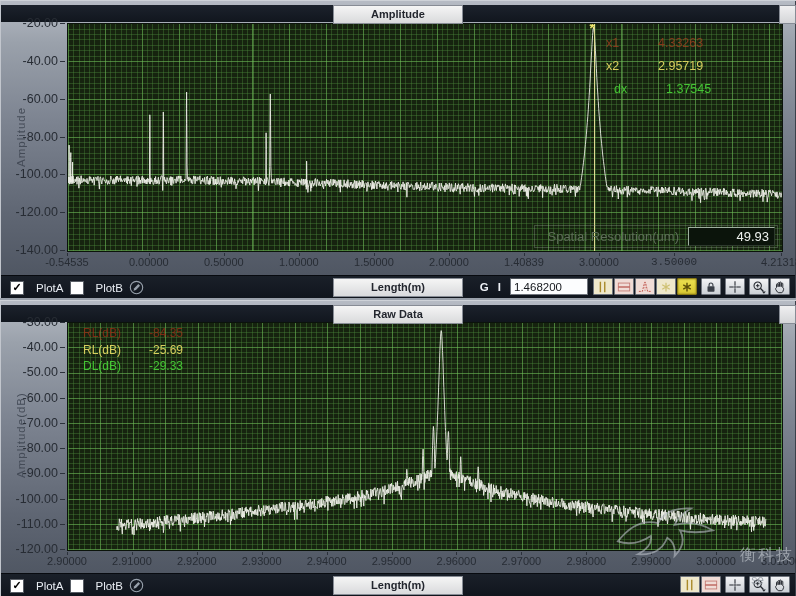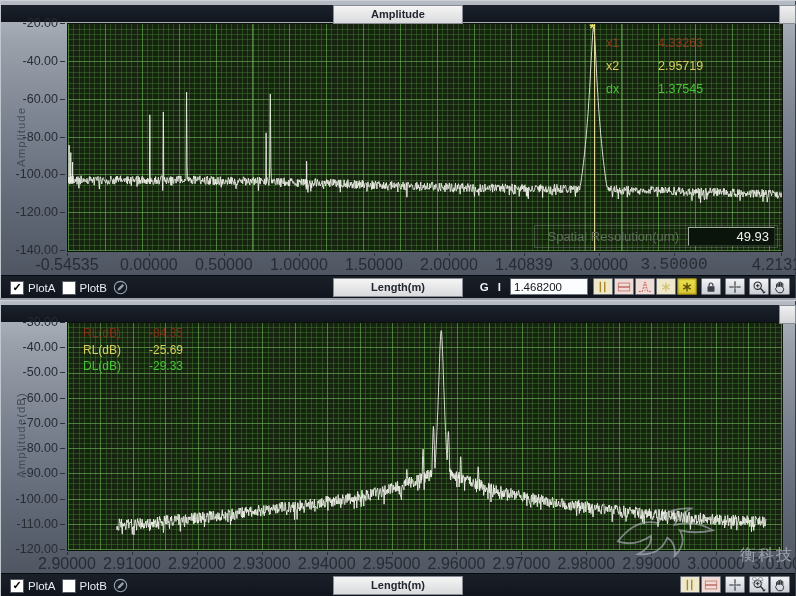--- a/index.html
+++ b/index.html
@@ -42,28 +42,28 @@
   .lg-row .lab{width:66px;}
   .dim{opacity:.72;}
   .spatial{position:absolute;right:4px;bottom:3px;display:flex;align-items:center;gap:9px;
            border:1px solid rgba(150,162,150,.35);padding:1px 2px 1px 12px;z-index:5;}
   .spatial-label{color:#5e6e59;font-size:13px;}
   .spatial-value{display:inline-block;width:80px;height:17px;background:#0b140b;color:#eef2ee;
            font-size:13px;line-height:17px;text-align:right;padding-right:5px;
            border-top:1px solid #9fb0a0;border-left:1px solid #9fb0a0;
            border-right:1px solid #2e3a2e;border-bottom:1px solid #2e3a2e;}
   .xaxis{position:absolute;left:0;right:0;height:17px;z-index:1;}
-  .xtick{position:absolute;top:3px;transform:translateX(-50%);font-size:16px;color:#272c34;white-space:nowrap;}
+  .xtick{position:absolute;top:3px;transform:translateX(-50%);font-size:11px;color:#272c34;white-space:nowrap;}
   .xdash{position:absolute;top:0;width:1px;height:3px;background:#2b303a;}
   .footer{position:absolute;left:1px;right:1px;height:22px;z-index:2;
           background:linear-gradient(#1a2029,#10151d);border-top:1px solid #070a0f;}
   .footer .tab{top:2px;}
   .fleft{position:absolute;left:9px;top:4px;display:flex;align-items:center;gap:6px;
          font-size:11.5px;color:#e9edf3;}
-  .cb{display:flex;align-items:center;gap:4px;cursor:default;}
+  .cb{display:flex;align-items:center;gap:12px;cursor:default;}
   .box{width:12px;height:12px;background:#fff;border:1px solid #585d65;display:inline-flex;
        align-items:center;justify-content:center;font-size:11px;color:#000;line-height:1;}
   .box.checked::after{content:"\2713";font-weight:bold;}
   .pencil svg{width:15px;height:15px;display:block;}
   .fright{position:absolute;right:5px;top:2px;display:flex;align-items:center;}
   .gi{color:#eef1f6;font-size:11.5px;font-weight:bold;letter-spacing:3px;}
   .gi-input{width:70px;height:15px;border:1px solid #70757d;border-top-color:#4d525a;background:#fcfdfe;
             font-family:"Liberation Sans",sans-serif;font-size:11.5px;color:#15181d;padding:0 3px;margin:0 4px 0 6px;}
   .icons{display:inline-flex;align-items:center;}
   .tbtn{width:20px;height:17px;padding:0;margin-left:1px;border:1px solid #70757e;border-radius:1px;
@@ -124,21 +124,21 @@
       <div class="readout">
           <div class="ro-row dim">
             <span class="lab" style="color: rgb(176, 64, 32);">x1</span>
             <span style="color: rgb(176, 64, 32);">4.33263</span>
           </div>
           <div class="ro-row">
             <span class="lab" style="color: rgb(216, 206, 94);">x2</span>
             <span style="color: rgb(216, 206, 94);">2.95719</span>
           </div>
           <div class="ro-row">
-            <span class="lab" style="color: rgb(68, 198, 52);">dx</span>
+            <span class="lab" style="color: rgb(68, 198, 52); padding-left: 8px;">dx</span>
             <span style="color: rgb(68, 198, 52);">1.37545</span>
           </div>
         </div>
       <div class="spatial">
         <span class="spatial-label">Spatial Resolution(um)</span>
         <span class="spatial-value">49.93</span>
       </div>
     </div>
 
     <div class="xaxis">
@@ -238,20 +238,21 @@
                 <path d="M5 8.5 V5.2 a0.9 0.9 0 0 1 1.8 0 V8 M6.8 7.5 V3.8 a0.9 0.9 0 0 1 1.8 0 V7.5 M8.6 7.5 V3.2 a0.9 0.9 0 0 1 1.8 0 V7.5 M10.4 7.8 V4.4 a0.9 0.9 0 0 1 1.8 0 V9 q1.5 0.5 0.9 2 l-1 2.5 q-0.4 1 -1.6 1 H7.6 q-1 0 -1.6 -0.8 L4.2 11 q-0.8 -1.2 0.8 -2.5" fill="none" stroke="#23272e" stroke-width="1.1"></path>
               </svg>
             </button>
           </span>
       </div>
     </div>
   </div>
 
   <div class="panel" id="panel1">
     <div class="hstrip"></div>
+    <div class="tab top-tab">Raw Data</div>
     <div class="partial-tab"></div>
 
     <div class="ylab">Amplitude(dB)</div>
     <div class="yaxis">
         <span class="ytick" style="top: 0px;">-30.00</span>
         <i class="ydash" style="top: 0px;"></i>
         <span class="ytick" style="top: 25.2222px;">-40.00</span>
         <i class="ydash" style="top: 25.2222px;"></i>
         <span class="ytick" style="top: 50.4444px;">-50.00</span>
         <i class="ydash" style="top: 50.4444px;"></i>

